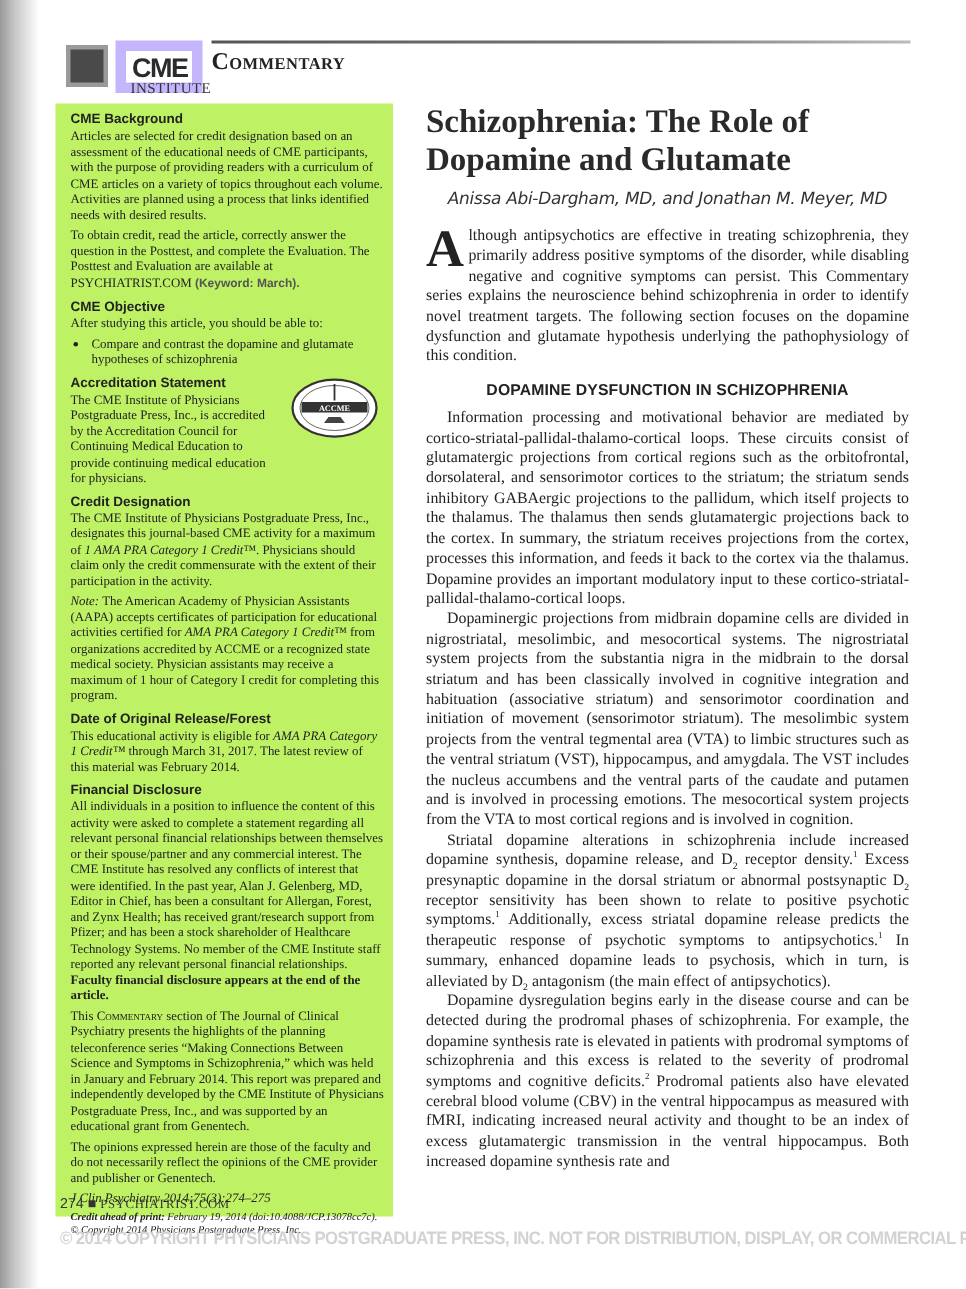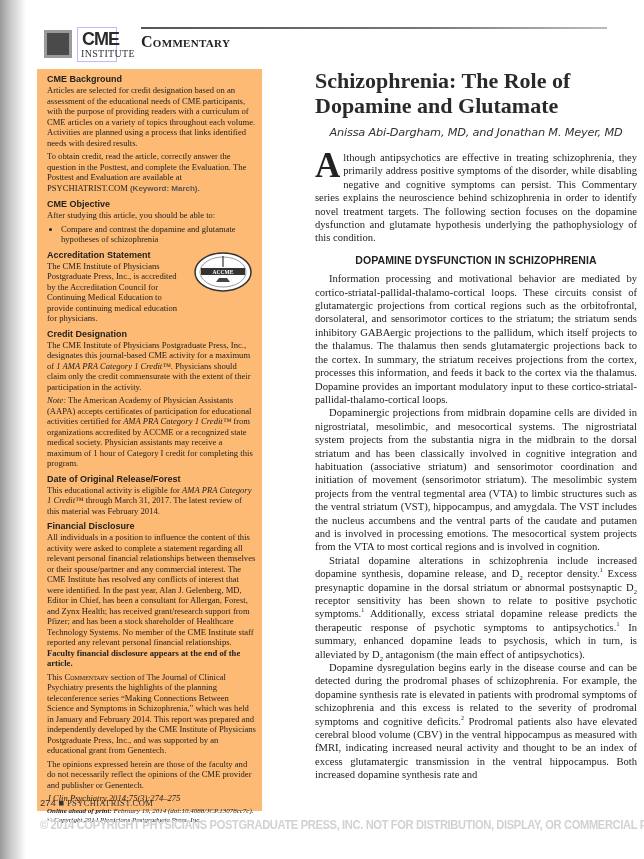--- a/index.html
+++ b/index.html
@@ -15,64 +15,64 @@
   }
   
   .logo {
     position: absolute; left: 44px; top: 27px; width: 91px; height: 35px;
   }
   .logo .sq {
     position: absolute; left: 0; top: 3px; width: 28px; height: 28px;
     background: #4a4a4a; border: 3px solid #9a9a9a; box-sizing: border-box;
   }
   .logo .box {
-    position: absolute; left: 33px; top: 0; width: 40px; height: 35px;
-    border: 1px solid #c4b5fd; box-sizing: border-box; background: #fff;
+    position: absolute; left: 33px; top: 0; width: 58px; height: 35px;
+    border: 7px solid #c4b5fd; box-sizing: border-box; background: #fff;
   }
   .logo .cme {
     position: absolute; left: 4px; top: 1px; font-family: "Liberation Sans", sans-serif;
     font-weight: bold; font-size: 18px; letter-spacing: -1px; color: #2b2b2b; line-height: 20px;
   }
   .logo .inst {
     position: absolute; left: 3px; top: 20px; font-family: "Liberation Serif", serif;
     font-size: 10px; color: #333; letter-spacing: 0.3px; line-height: 12px;
   }
   .header-rule {
     position: absolute; left: 141px; top: 27px; width: 466px; height: 2px;
     background: linear-gradient(to right, #555, #777 60%, #bbb);
   }
   .section-label {
     position: absolute; left: 141px; top: 33px; font-size: 16px; font-weight: bold;
     font-variant: small-caps; letter-spacing: 0.3px; color: #222;
   }
   
   .sidebar {
     position: absolute; left: 37px; top: 69px; width: 225px; height: 742px;
-    background: #fdba74; box-sizing: border-box; padding: 5px 6px 0 10px;
+    background: #bef264; box-sizing: border-box; padding: 5px 6px 0 10px;
     font-size: 8.6px; line-height: 10.5px; color: #222;
   }
   .sidebar h4 {
     margin: 0; font-family: "Liberation Sans", sans-serif; font-size: 9px; font-weight: bold;
     line-height: 11px;
   }
   .sidebar p { margin: 0 0 3px 0; }
   .sidebar .sec { margin-bottom: 5px; }
   .sidebar ul { margin: 0 0 3px 0; padding-left: 14px; }
   .sidebar li { margin: 0; }
   .sc { font-variant: small-caps; }
   .kw { font-family: "Liberation Sans", sans-serif; color: #555; font-weight: bold; font-size: 8px; }
   .accred-wrap { position: relative; }
   .accred-text { width: 140px; }
   .accme-seal {
     position: absolute; right: 4px; top: 2px; width: 58px; height: 40px;
   }
   .cite { font-style: italic; margin-top: 2px; }
   .small { font-size: 7px; line-height: 9px; font-style: italic; }
   
-  .main { position: absolute; left: 284px; top: 68px; width: 322px; margin-left: 31px; }
+  .main { position: absolute; left: 284px; top: 68px; width: 322px; }
   .title {
     margin: 0; font-size: 22px; line-height: 25px; font-weight: bold; color: #2a2a2a;
   }
   .authors {
     margin: 8px 0 12px 0; font-family: "DejaVu Sans", sans-serif; font-style: italic;
     font-size: 11.3px; color: #333; letter-spacing: -0.2px; text-align: center;
   }
   .body {
     font-size: 10.6px; line-height: 13.4px; text-align: justify; color: #222;
   }
@@ -158,21 +158,21 @@
     <h4>Date of Original Release/Forest</h4>
     <p><span>This educational activity is eligible for </span><em>AMA PRA Category 1 Credit™</em><span> through March 31, 2017. The latest review of this material was February 2014.</span></p>
   </div>
 
   <div class="sec">
     <h4>Financial Disclosure</h4>
     <p><span>All individuals in a position to influence the content of this activity were asked to complete a statement regarding all relevant personal financial relationships between themselves or their spouse/partner and any commercial interest. The CME Institute has resolved any conflicts of interest that were identified. In the past year, Alan J. Gelenberg, MD, Editor in Chief, has been a consultant for Allergan, Forest, and Zynx Health; has received grant/research support from Pfizer; and has been a stock shareholder of Healthcare Technology Systems. No member of the CME Institute staff reported any relevant personal financial relationships. </span><strong>Faculty financial disclosure appears at the end of the article.</strong></p>
     <p><span>This </span><span class="sc">Commentary</span><span> section of The Journal of Clinical Psychiatry presents the highlights of the planning teleconference series “Making Connections Between Science and Symptoms in Schizophrenia,” which was held in January and February 2014. This report was prepared and independently developed by the CME Institute of Physicians Postgraduate Press, Inc., and was supported by an educational grant from Genentech.</span></p>
     <p>The opinions expressed herein are those of the faculty and do not necessarily reflect the opinions of the CME provider and publisher or Genentech.</p>
     <p class="cite">J Clin Psychiatry 2014;75(3):274–275</p>
-    <p class="small"><strong>Online ahead of print:</strong><span> February 19, 2014 (doi:10.4088/JCP.13078cc7c).</span><br><span>© Copyright 2014 Physicians Postgraduate Press, Inc.</span></p>
+    <p class="small"><strong>Credit ahead of print:</strong><span> February 19, 2014 (doi:10.4088/JCP.13078cc7c).</span><br><span>© Copyright 2014 Physicians Postgraduate Press, Inc.</span></p>
   </div>
 </div>
 
 <div class="main">
   <h1 class="title">Schizophrenia: The Role of Dopamine and Glutamate</h1>
   <div class="authors">Anissa Abi-Dargham, MD, and Jonathan M. Meyer, MD</div>
   <div class="body">
     <p class="lead"><span class="dropcap">A</span><span>lthough antipsychotics are effective in treating schizophrenia, they primarily address positive symptoms of the disorder, while disabling negative and cognitive symptoms can persist. This Commentary series explains the neuroscience behind schizophrenia in order to identify novel treatment targets. The following section focuses on the dopamine dysfunction and glutamate hypothesis underlying the pathophysiology of this condition.</span></p>
     <div class="section-head">DOPAMINE DYSFUNCTION IN SCHIZOPHRENIA</div>
     <p>Information processing and motivational behavior are mediated by cortico-striatal-pallidal-thalamo-cortical loops. These circuits consist of glutamatergic projections from cortical regions such as the orbitofrontal, dorsolateral, and sensorimotor cortices to the striatum; the striatum sends inhibitory GABAergic projections to the pallidum, which itself projects to the thalamus. The thalamus then sends glutamatergic projections back to the cortex. In summary, the striatum receives projections from the cortex, processes this information, and feeds it back to the cortex via the thalamus. Dopamine provides an important modulatory input to these cortico-striatal-pallidal-thalamo-cortical loops.</p>

